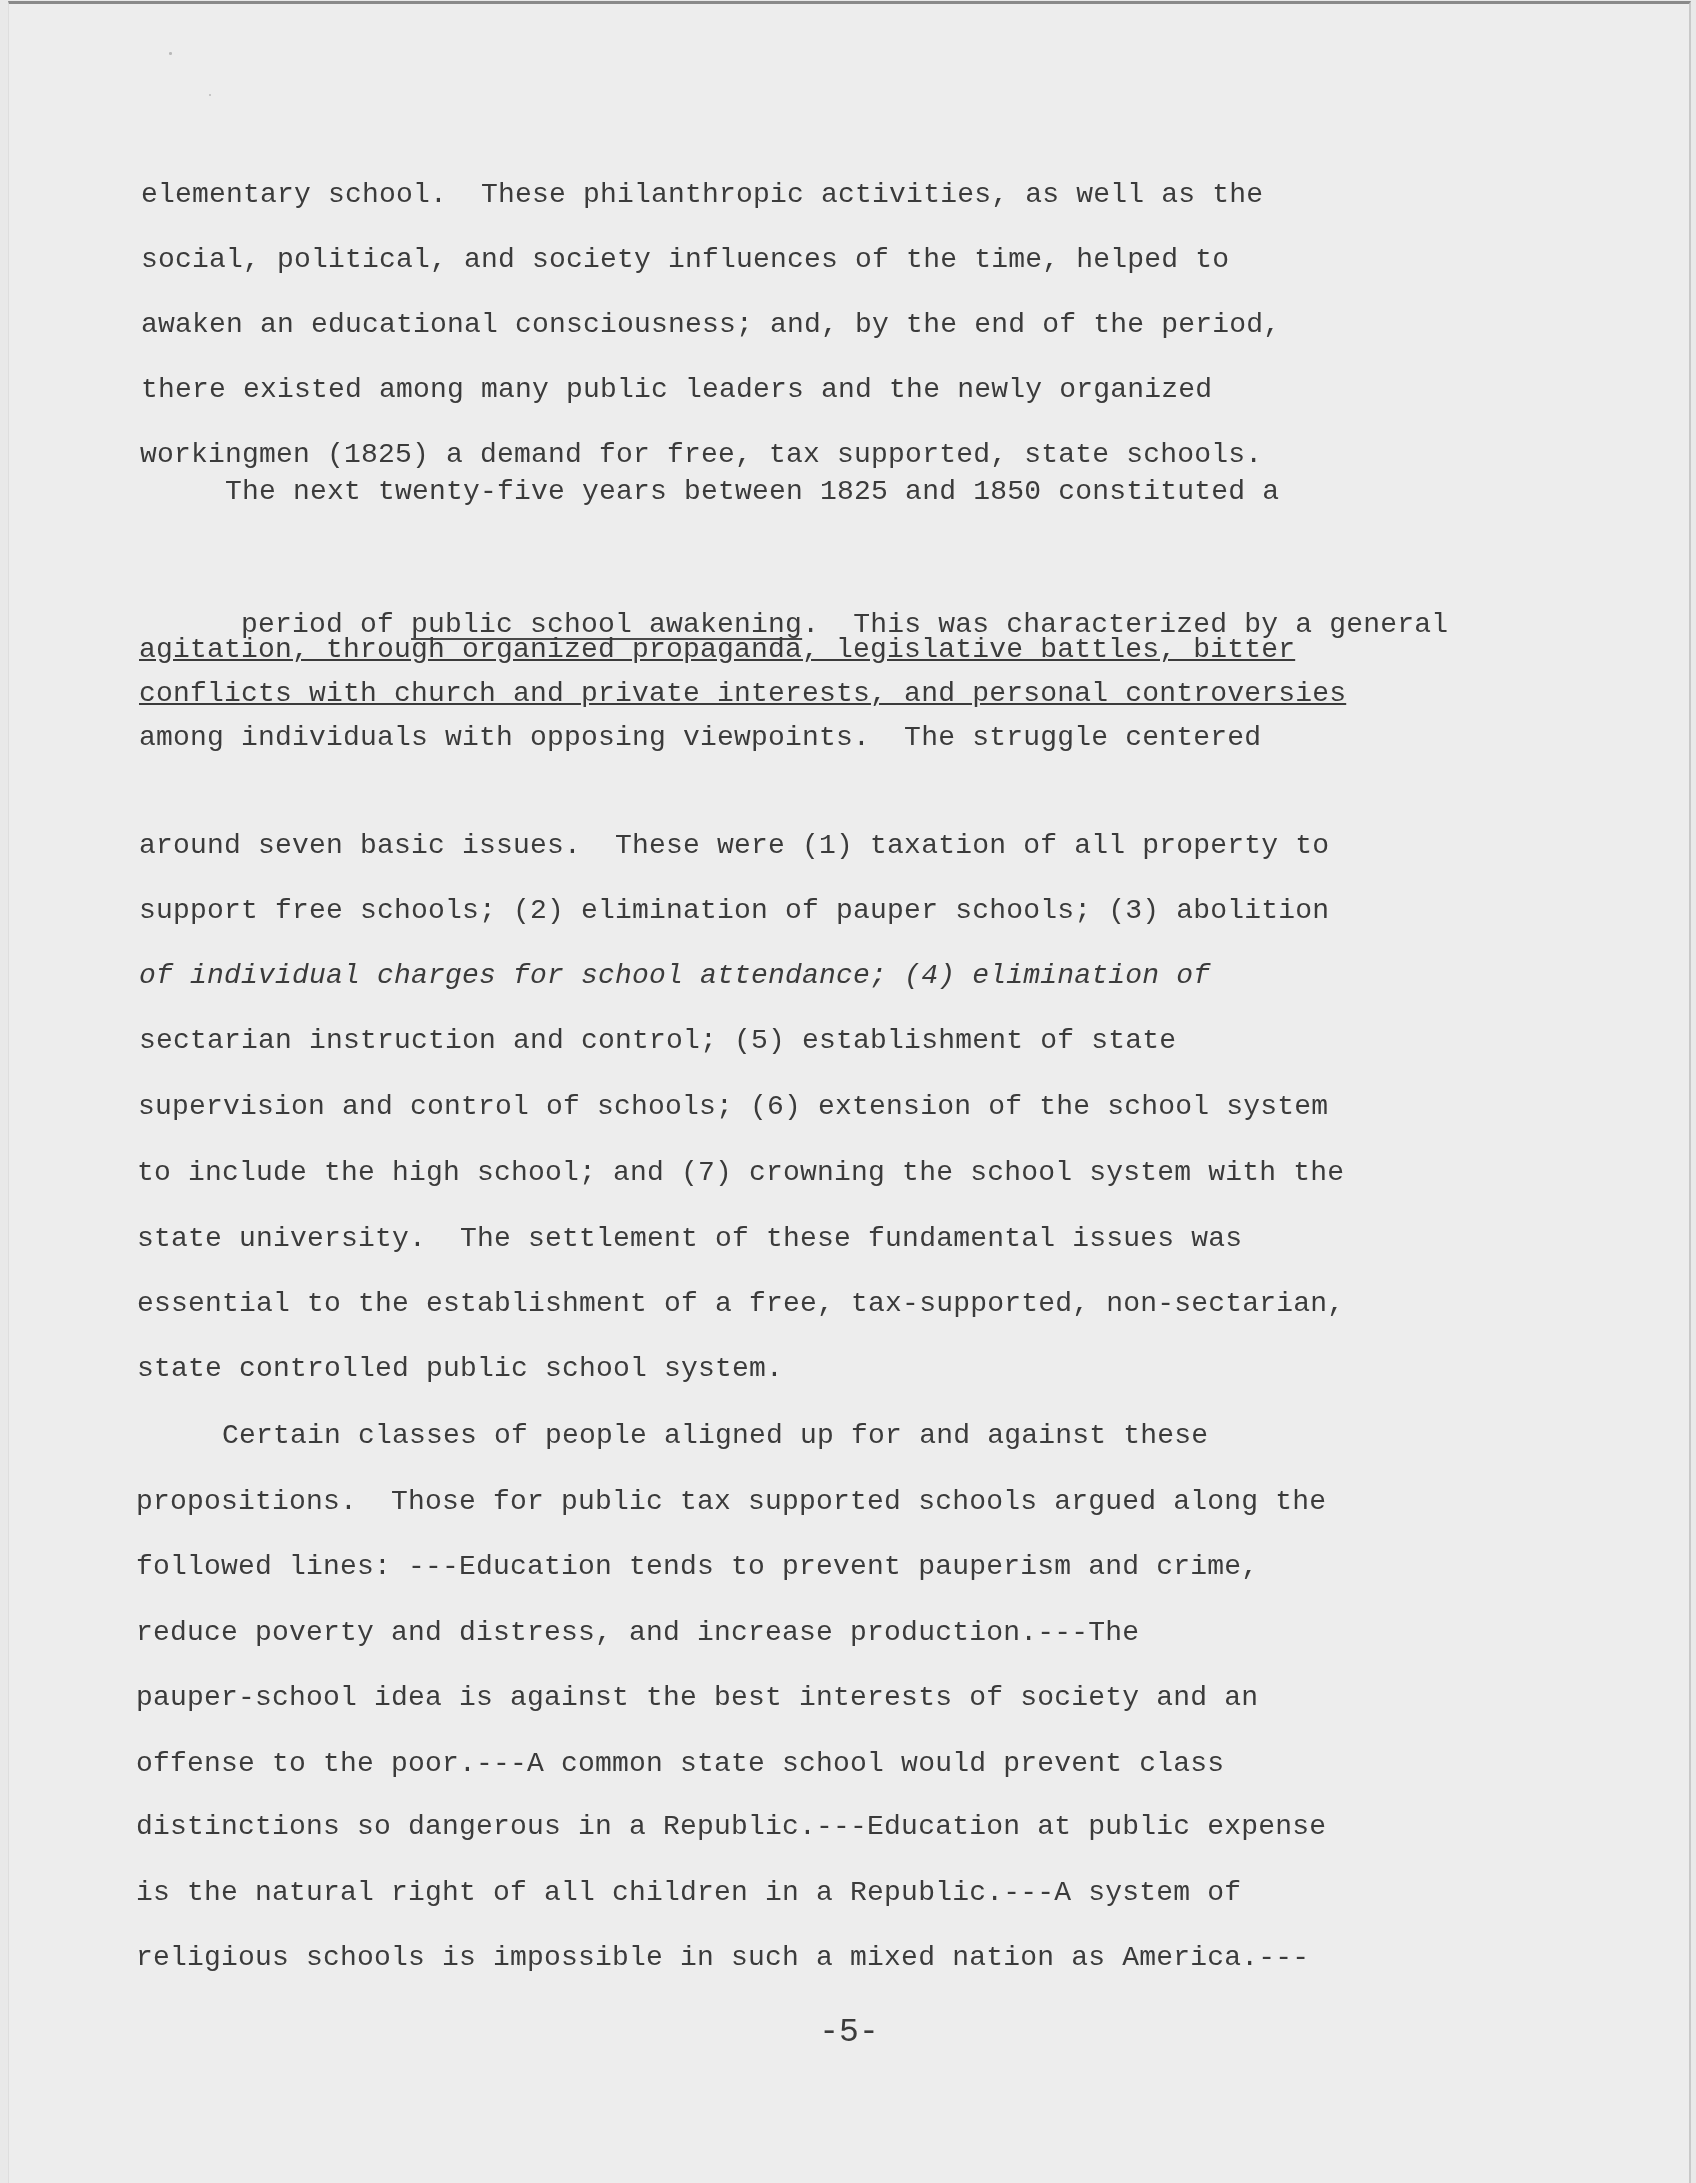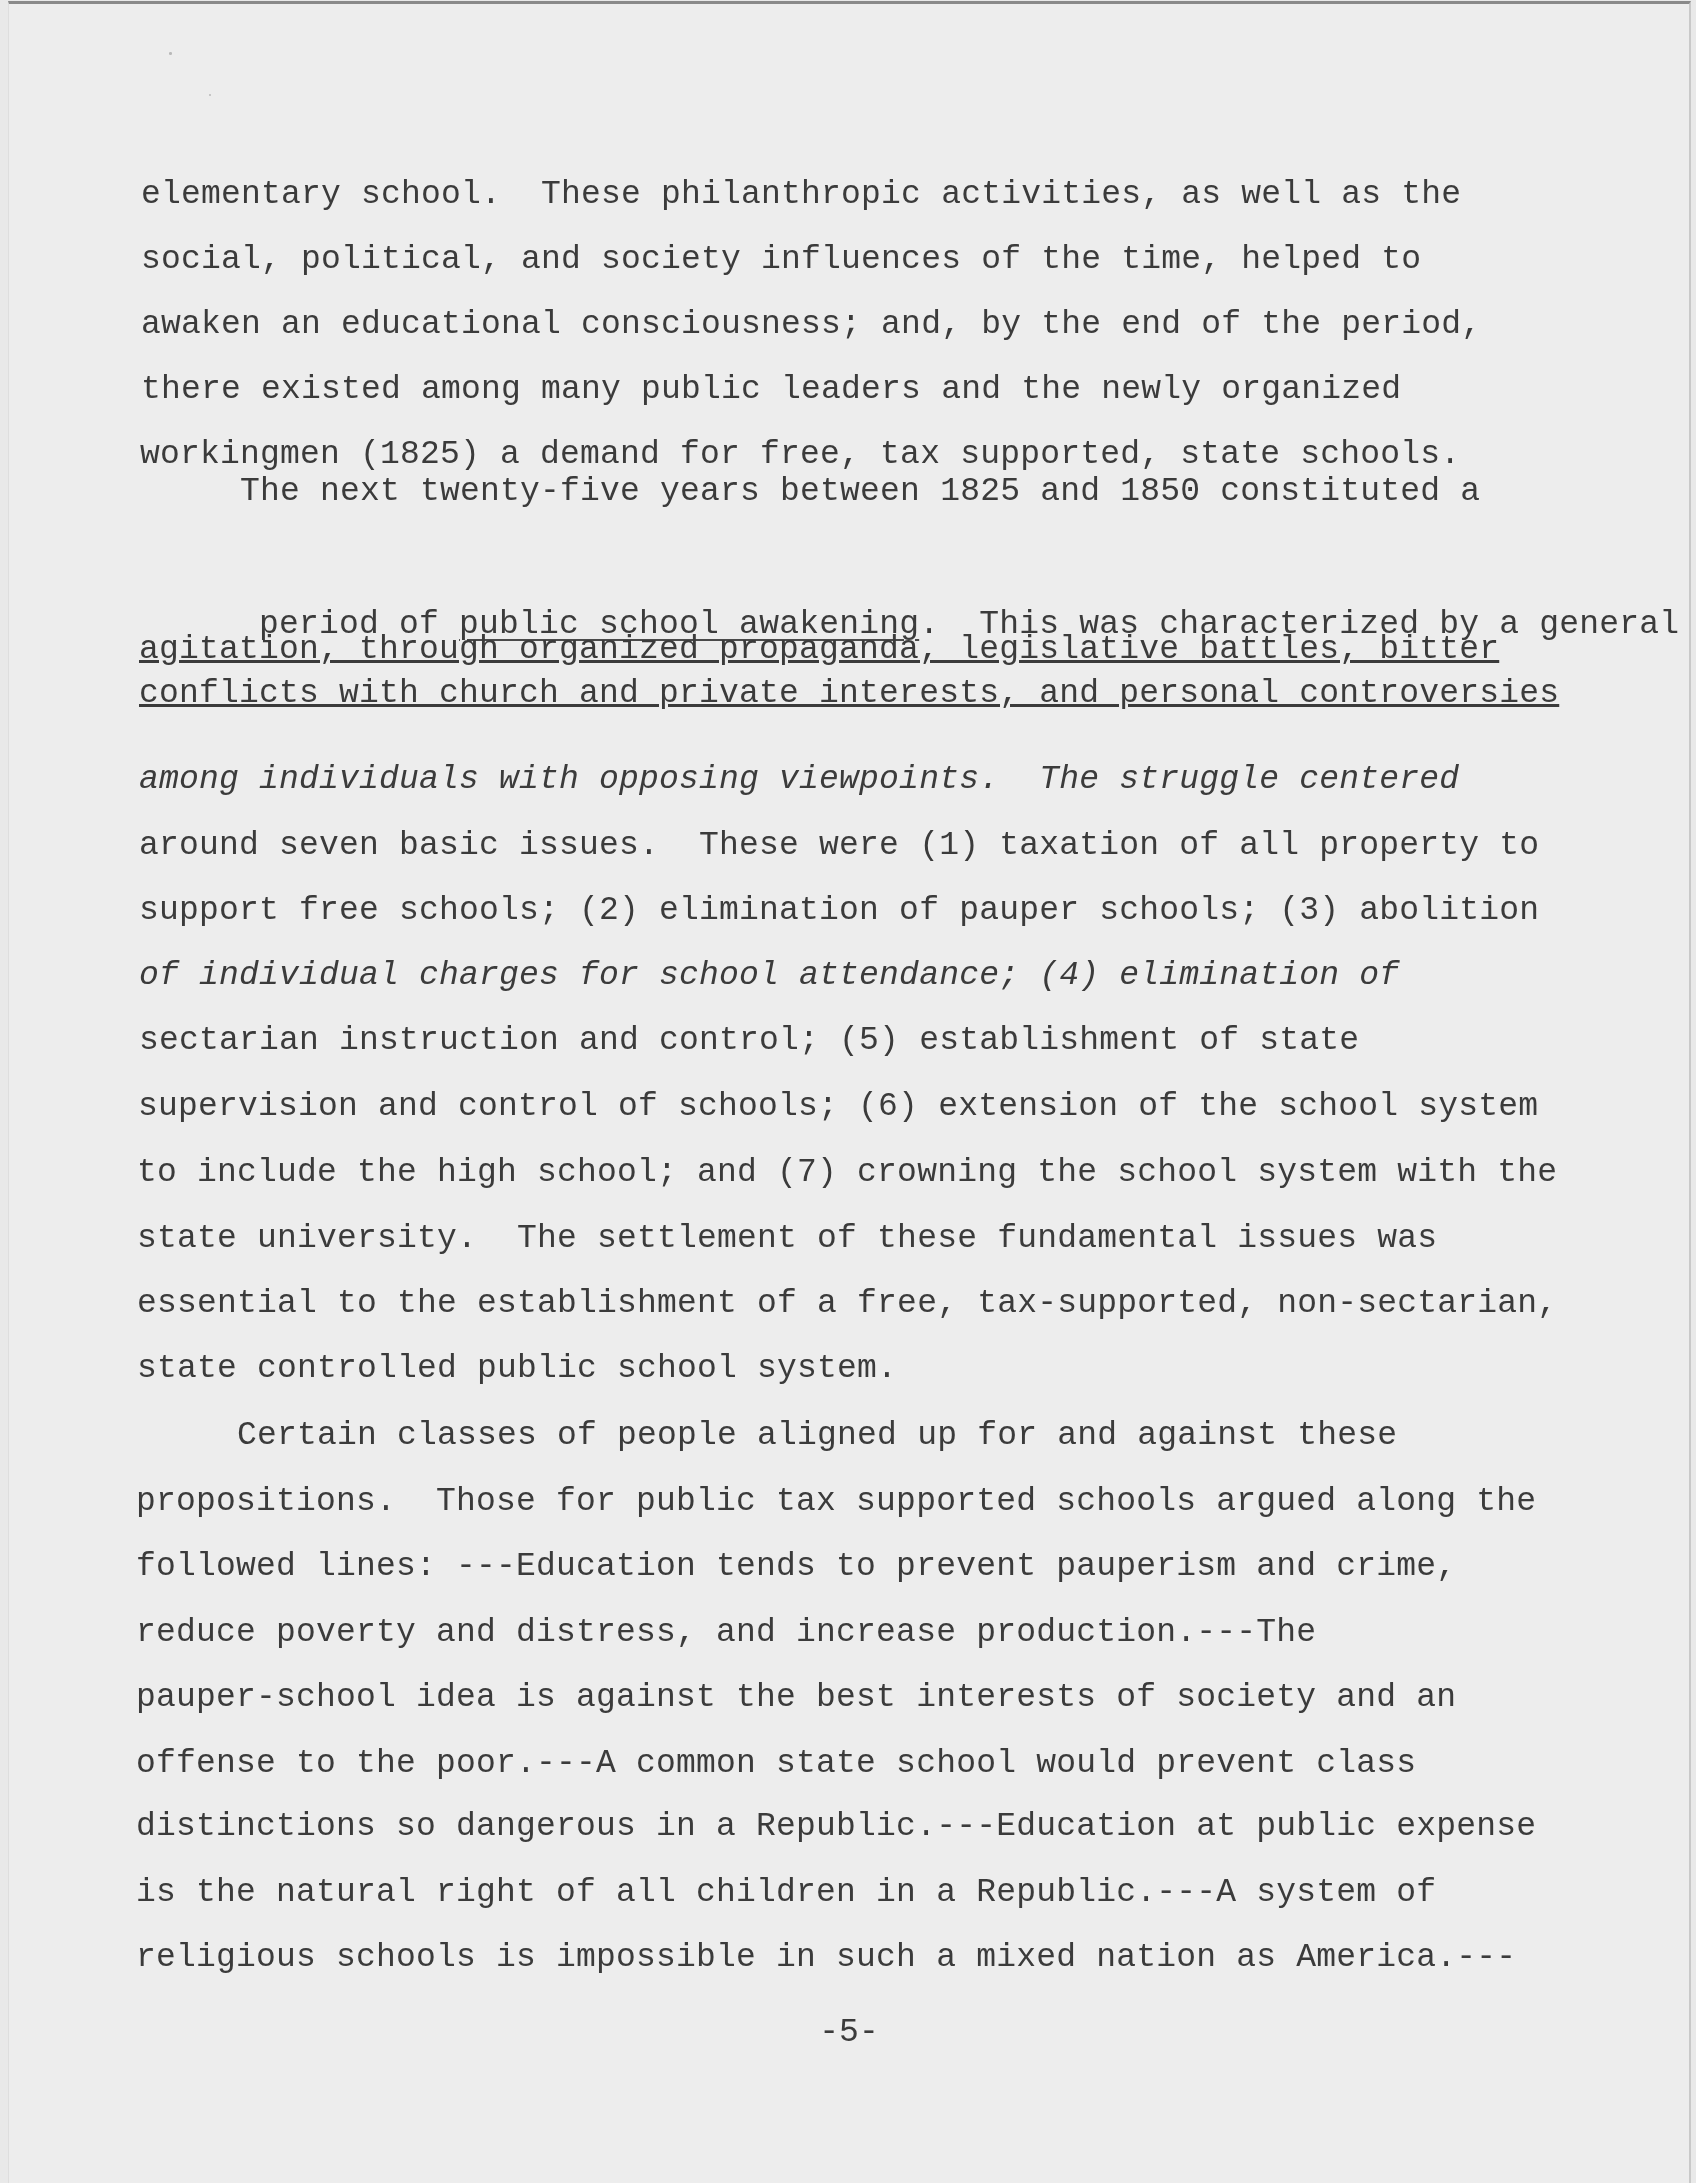--- a/index.html
+++ b/index.html
@@ -32,21 +32,21 @@
       border-radius: 50%;
       background: #b9b9b9;
     }
     .text-block {
       position: absolute;
       left: 0;
       top: 0;
       width: 100%;
       height: 100%;
       font-family: "Liberation Mono", "DejaVu Sans Mono", monospace;
-      font-size: 33px;
+      font-size: 28px;
       color: #3b3b3b;
       letter-spacing: 0.2px;
     }
     .line {
       position: absolute;
       white-space: pre;
       line-height: 40px;
       height: 40px;
     }
     .underlined {
@@ -79,21 +79,21 @@
     <div class="line" style="left:132px; top:236px;">social, political, and society influences of the time, helped to</div>
     <div class="line" style="left:132px; top:301px;">awaken an educational consciousness; and, by the end of the period,</div>
     <div class="line" style="left:132px; top:366px;">there existed among many public leaders and the newly organized</div>
     <div class="line" style="left:131px; top:431px;">workingmen (1825) a demand for free, tax supported, state schools.</div>
     <div class="line" style="left:131px; top:468px;">     The next twenty-five years between 1825 and 1850 constituted a</div>
     <div class="line" style="left:130px; top:561px;">
       <span>period of </span><span class="underlined">public school awakening</span><span>.  This was characterized by a general</span>
     </div>
     <div class="line" style="left:130px; top:626px;text-decoration:underline;">agitation, through organized propaganda, legislative battles, bitter</div>
     <div class="line" style="left:130px; top:670px;text-decoration:underline;">conflicts with church and private interests, and personal controversies</div>
-    <div class="line" style="left:130px; top:756px;font-style:italic;">among individuals with opposing viewpoints.  The struggle centered</div>
+    <div class="line" style="left:130px; top:714px;">among individuals with opposing viewpoints.  The struggle centered</div>
     <div class="line" style="left:130px; top:822px;">around seven basic issues.  These were (1) taxation of all property to</div>
     <div class="line" style="left:130px; top:887px;">support free schools; (2) elimination of pauper schools; (3) abolition</div>
     <div class="line" style="left:130px; top:952px;font-style:italic;">of individual charges for school attendance; (4) elimination of</div>
     <div class="line" style="left:130px; top:1017px;">sectarian instruction and control; (5) establishment of state</div>
     <div class="line" style="left:129px; top:1083px;">supervision and control of schools; (6) extension of the school system</div>
     <div class="line" style="left:128px; top:1149px;">to include the high school; and (7) crowning the school system with the</div>
     <div class="line" style="left:128px; top:1215px;">state university.  The settlement of these fundamental issues was</div>
     <div class="line" style="left:128px; top:1280px;">essential to the establishment of a free, tax-supported, non-sectarian,</div>
     <div class="line" style="left:128px; top:1345px;">state controlled public school system.</div>
     <div class="line" style="left:128px; top:1412px;">     Certain classes of people aligned up for and against these</div>

